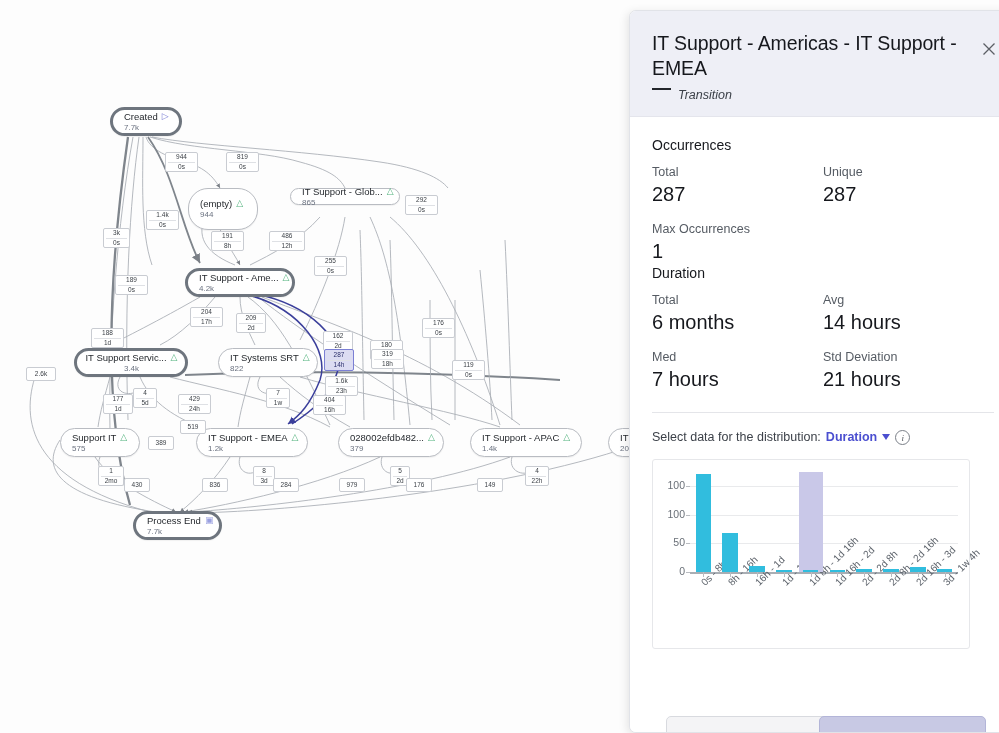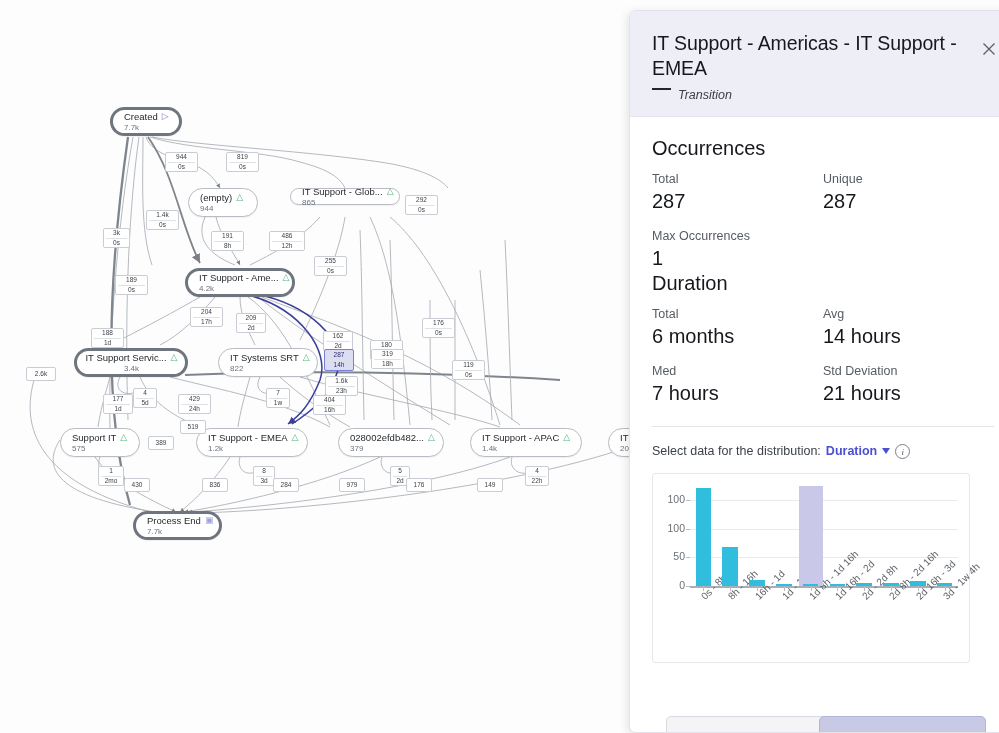--- a/index.html
+++ b/index.html
@@ -71,21 +71,21 @@
     margin-top:7px;font-size:12.5px;color:#3c4149;
     font-style:italic;display:flex;align-items:flex-start;gap:7px;
   }
   .subline{display:inline-block;width:19px;height:2px;background:#23262b;}
   #close-btn{
     position:absolute;right:17px;top:28px;width:20px;height:20px;
     cursor:pointer;opacity:.75;
   }
   #panel-body{padding:18px 22px 0 22px;}
   .sec-head{
-    font-size:20px;color:#16181d;font-weight:400;margin:2px 0 11px 0;
+    font-size:14px;color:#16181d;font-weight:400;margin:2px 0 11px 0;
   }
   .grid2{display:flex;}
   .grid2>div{flex:1;}
   .stat-label{font-size:12.5px;color:#555b63;line-height:17px;}
   .stat-value{font-size:20px;color:#16181d;line-height:26px;font-weight:400;}
   .gap{height:14px;}
   .divider{height:1px;background:#e4e5e9;margin:20px 0 17px 0;}
   #dist-head{font-size:18.5px;color:#16181d;margin:0 0 7px 0;}
   #dist-select-row{
     font-size:12.5px;color:#3c4149;display:flex;align-items:flex-start;gap:5px;
@@ -213,21 +213,21 @@
       <path d="M256,294 C310,305 345,340 338,370 C330,398 310,412 292,424"></path>
     </g>
   </svg>
 <div class="node bold" style="left: 110px; top: 107px; width: 72px; height: 29px;">
       <div class="node-title">
         <span>Created</span>
         <span class="play">▷</span>
       </div>
       <div class="node-count">7.7k</div>
     </div>
-    <div class="node" style="left: 188px; top: 188px; width: 70px; height: 29px;">
+    <div class="node" style="left: 188px; top: 188px; width: 70px; height: 42px;">
       <div class="node-title">
         <span>(empty)</span>
         <span class="tri">△</span>
       </div>
       <div class="node-count">944</div>
     </div>
     <div class="node" style="left: 290px; top: 188px; width: 110px; height: 17px;">
       <div class="node-title">
         <span>IT Support - Glob...</span>
         <span class="tri">△</span>

